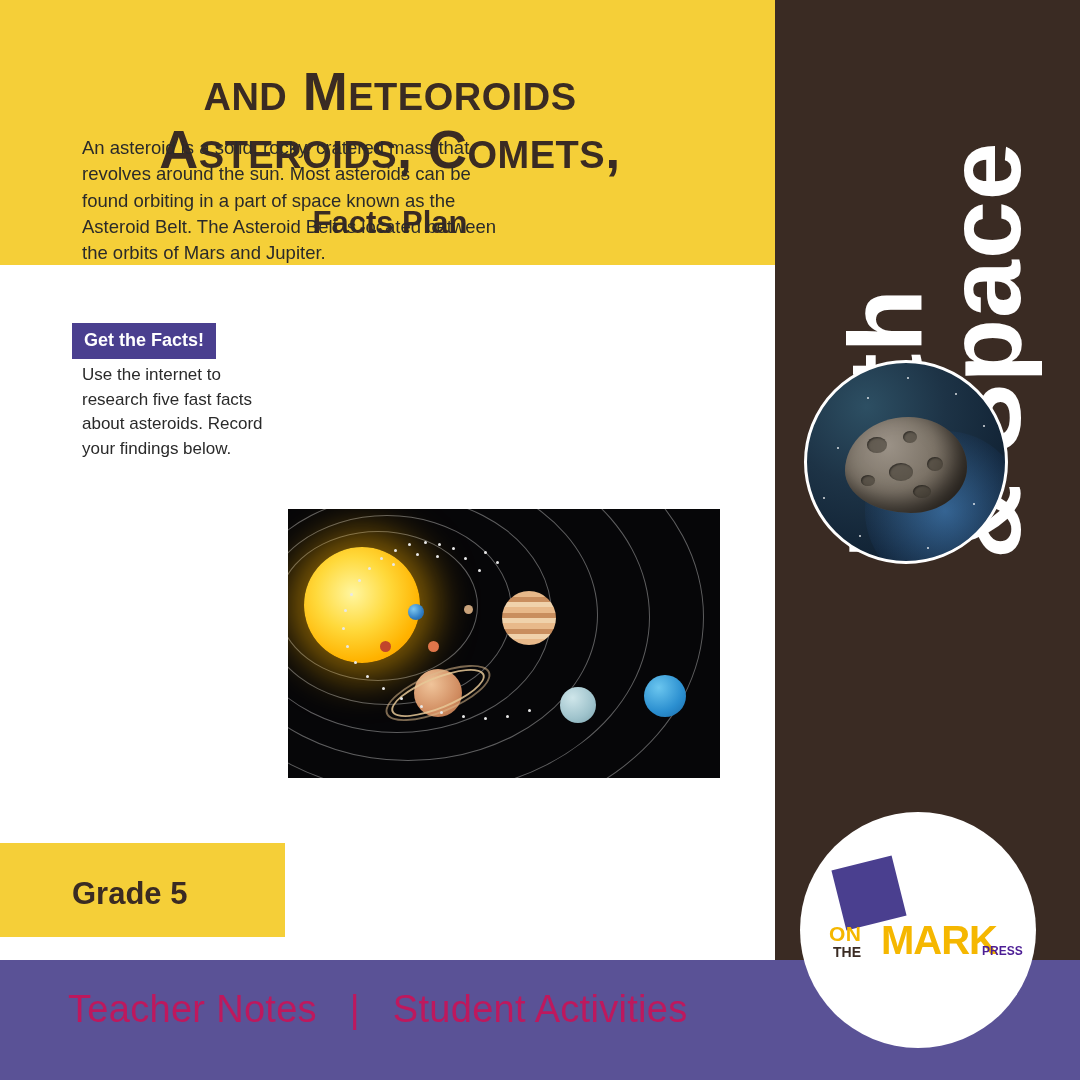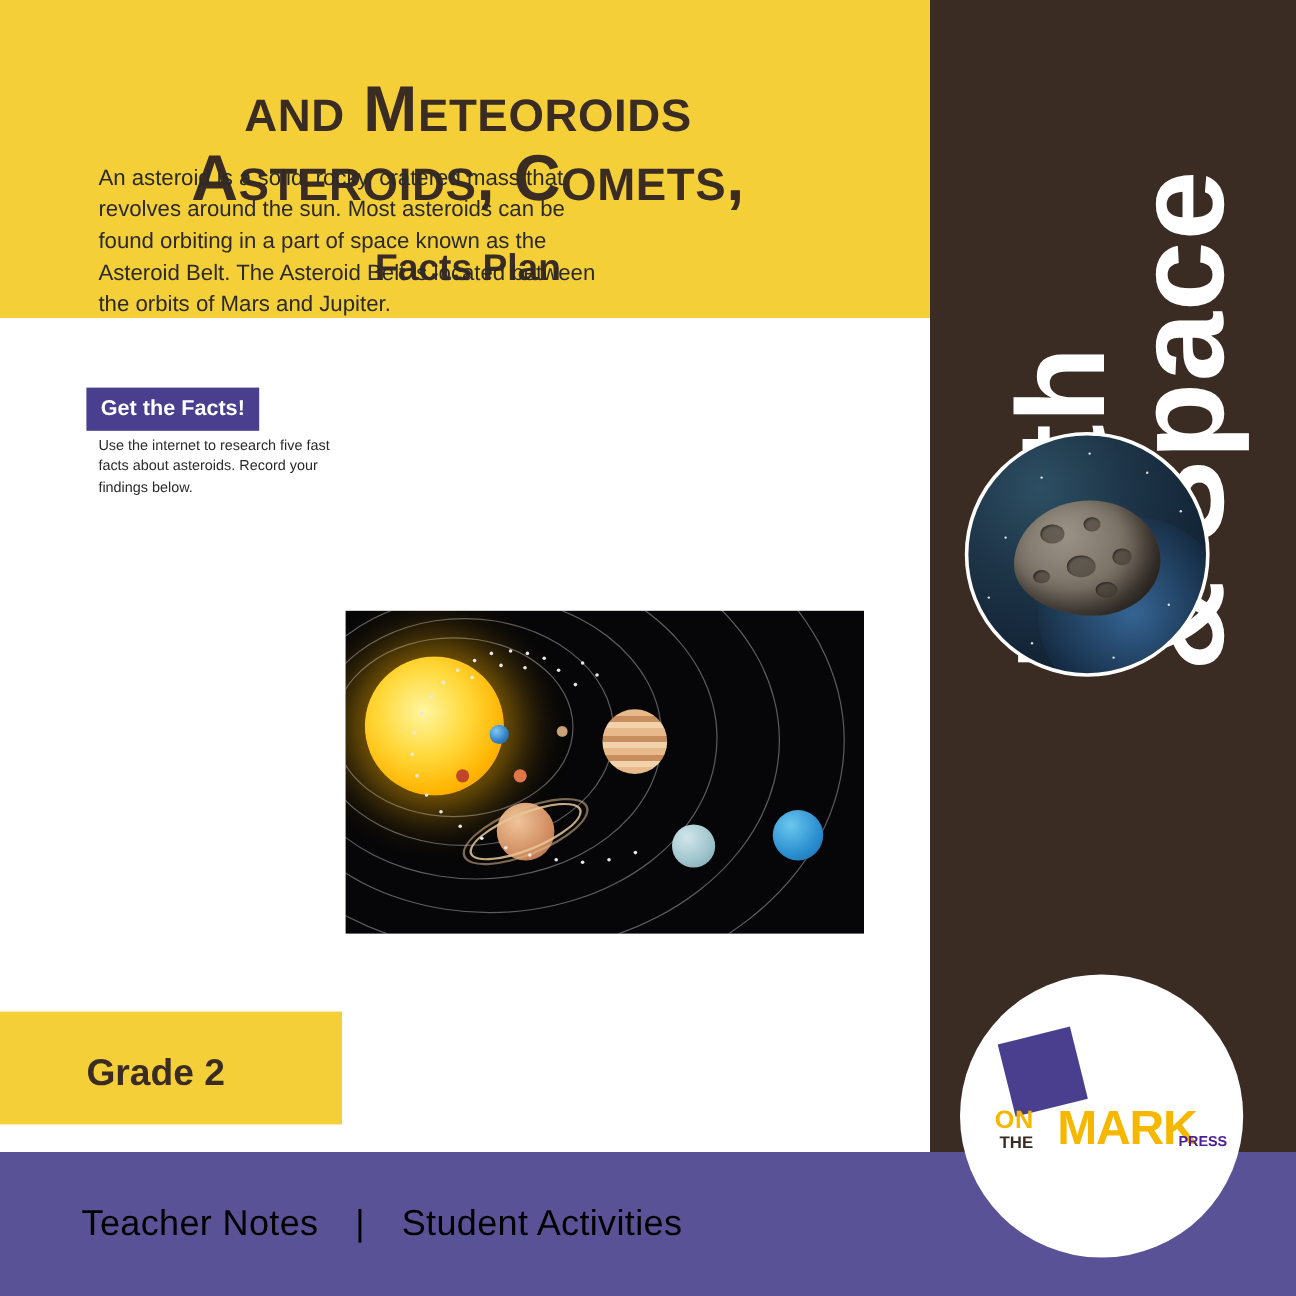--- a/index.html
+++ b/index.html
@@ -100,21 +100,21 @@
     background: #4a3f8f;
     color: #ffffff;
     font-weight: bold;
     font-size: 18px;
     padding: 7px 12px 8px 12px;
   }
   .facts-text {
     position: absolute;
     left: 82px; top: 363px;
     width: 200px;
-    font-size: 12px;
+    font-size: 17px;
     line-height: 1.45;
     color: #2a2a2a;
   }
 
   
   .solar {
     position: absolute;
     left: 288px; top: 240px;
     width: 432px; height: 538px;
   }
@@ -209,24 +209,23 @@
   
   .footer {
     position: absolute;
     left: 0; top: 960px;
     width: 1080px; height: 120px;
     background: #5a5296;
   }
   .footer-text {
     position: absolute;
     left: 68px; top: 988px;
-    color: #000000;
-    font-size: 30px;
+    color: #be185d;
+    font-size: 38px;
     letter-spacing: 0.3px;
-    margin-top: 15px;
   }
   .footer-sep { margin: 0 22px; }
 
   
   .logo-circle {
     position: absolute;
     left: 800px; top: 812px;
     width: 236px; height: 236px;
     border-radius: 50%;
     background: #ffffff;
@@ -367,21 +366,21 @@
         <div class="crater" style="left:58px;top:14px;width:14px;height:12px;"></div>
         <div class="crater" style="left:44px;top:46px;width:24px;height:18px;"></div>
         <div class="crater" style="left:82px;top:40px;width:16px;height:14px;"></div>
         <div class="crater" style="left:16px;top:58px;width:14px;height:11px;"></div>
         <div class="crater" style="left:68px;top:68px;width:18px;height:13px;"></div>
       </div>
     </div>
   </div>
 
   <div class="grade-tag"></div>
-  <div class="grade-label">Grade 2</div>
+  <div class="grade-label">Grade 5</div>
 
   <div class="footer"></div>
   <div class="footer-text">
     <span>Teacher Notes</span>
     <span class="footer-sep">|</span>
     <span>Student Activities</span>
   </div>
 
   <div class="logo-circle"></div>
   <div class="logo-square"></div>

